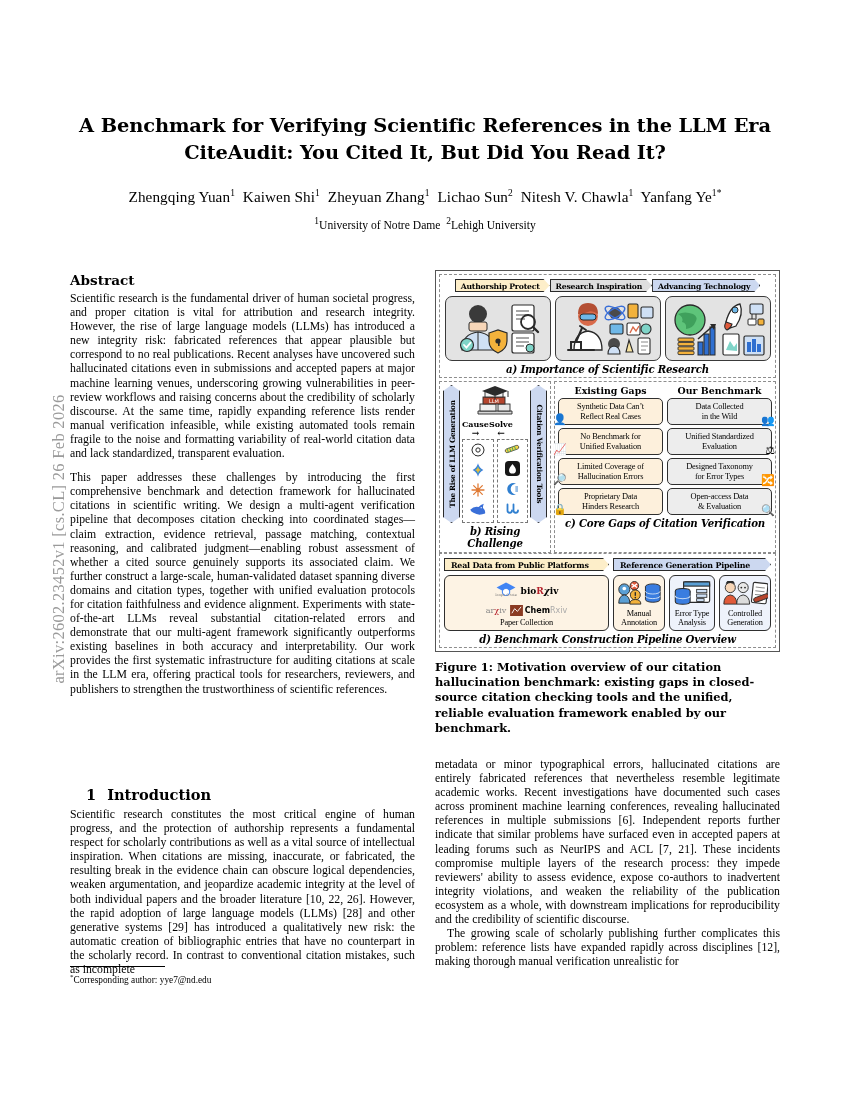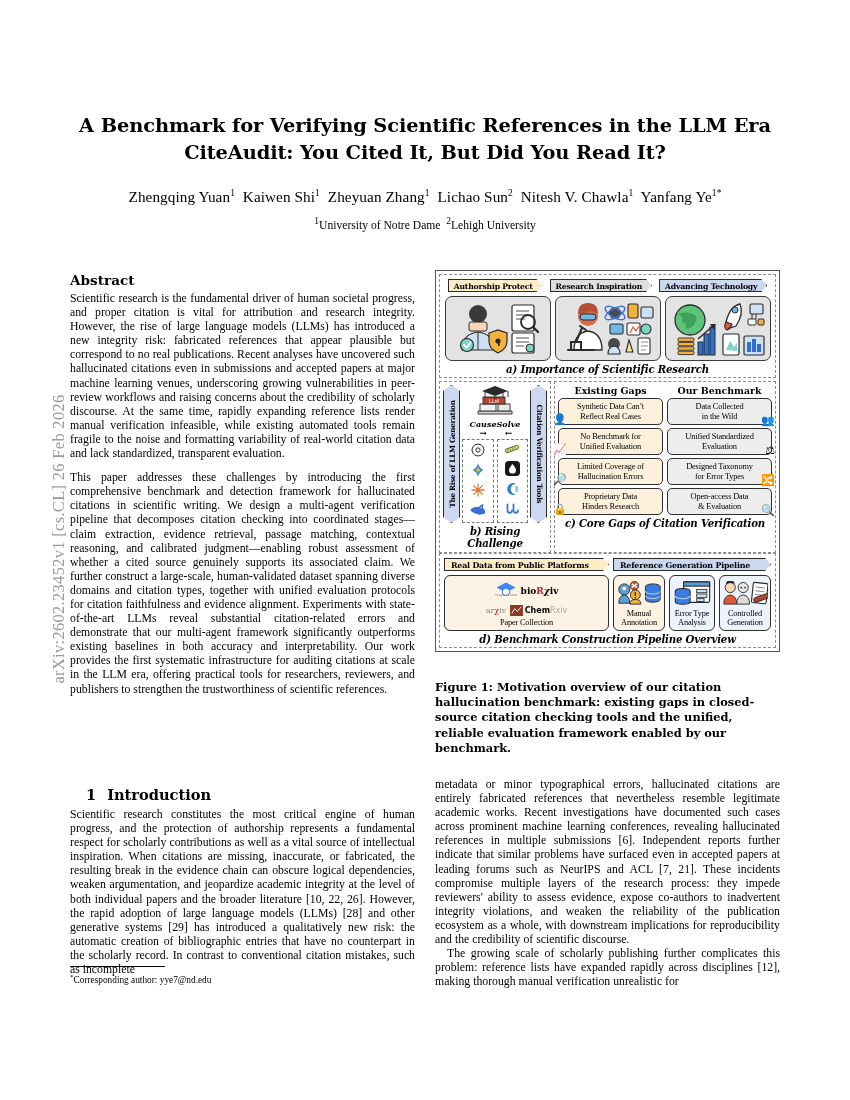--- a/index.html
+++ b/index.html
@@ -131,21 +131,21 @@
   
   #intro-block {
     position: absolute;
     left: 0;
     top: 786px;
     width: 345px;
   }
   #right-lower {
     position: absolute;
     left: 365px;
-    top: 680px;
+    top: 660px;
     width: 345px;
   }
   .figure-caption {
     font-family: "DejaVu Serif", serif;
     font-weight: bold;
     font-size: 11.4px;
     line-height: 15.2px;
     text-align: left;
     margin: 0 0 22px 0;
   }
@@ -176,21 +176,21 @@
     letter-spacing: -0.2px;
     font-style: italic;
   }
   .dotgrid {
     background-color: #ffffff;
     background-image: radial-gradient(#d8d8d8 0.6px, transparent 0.6px);
     background-size: 4px 4px;
   }
 
   
-  .chev-row { display: flex; gap: 7px; justify-content: center; }
+  .chev-row { display: flex; gap: 0; justify-content: center; }
   .chev {
     position: relative;
     font-family: "DejaVu Serif", serif;
     font-weight: bold;
     font-size: 7.7px;
     line-height: 13px;
     height: 13px;
     padding: 0 9px 0 5px;
     border: 0.9px solid #2a2a2a;
     box-sizing: border-box;
@@ -245,21 +245,21 @@
     transform: translate(-50%,-50%) rotate(-90deg);
     white-space: nowrap;
     font-family: "DejaVu Serif", serif;
     font-weight: bold;
     font-size: 7.3px;
     letter-spacing: -0.3px;
   }
   .vbanner.right span { transform: translate(-50%,-50%) rotate(90deg); }
 
   .b-mid { flex: 1; display: flex; flex-direction: column; }
-  .b-cap-row { display: flex; justify-content: center; margin-top: 1px; font-style: italic; }
+  .b-cap-row { display: flex; justify-content: flex-start; margin-top: 1px; }
   .b-cap {
     font-family: "DejaVu Serif", serif;
     font-weight: bold;
     font-size: 8px;
     text-align: center;
     line-height: 9px;
   }
   .b-cap .arrow { display: block; font-size: 9px; line-height: 8px; }
   .b-cols { display: flex; gap: 3px; flex: 1; margin-top: 2px; }
   .b-col {

